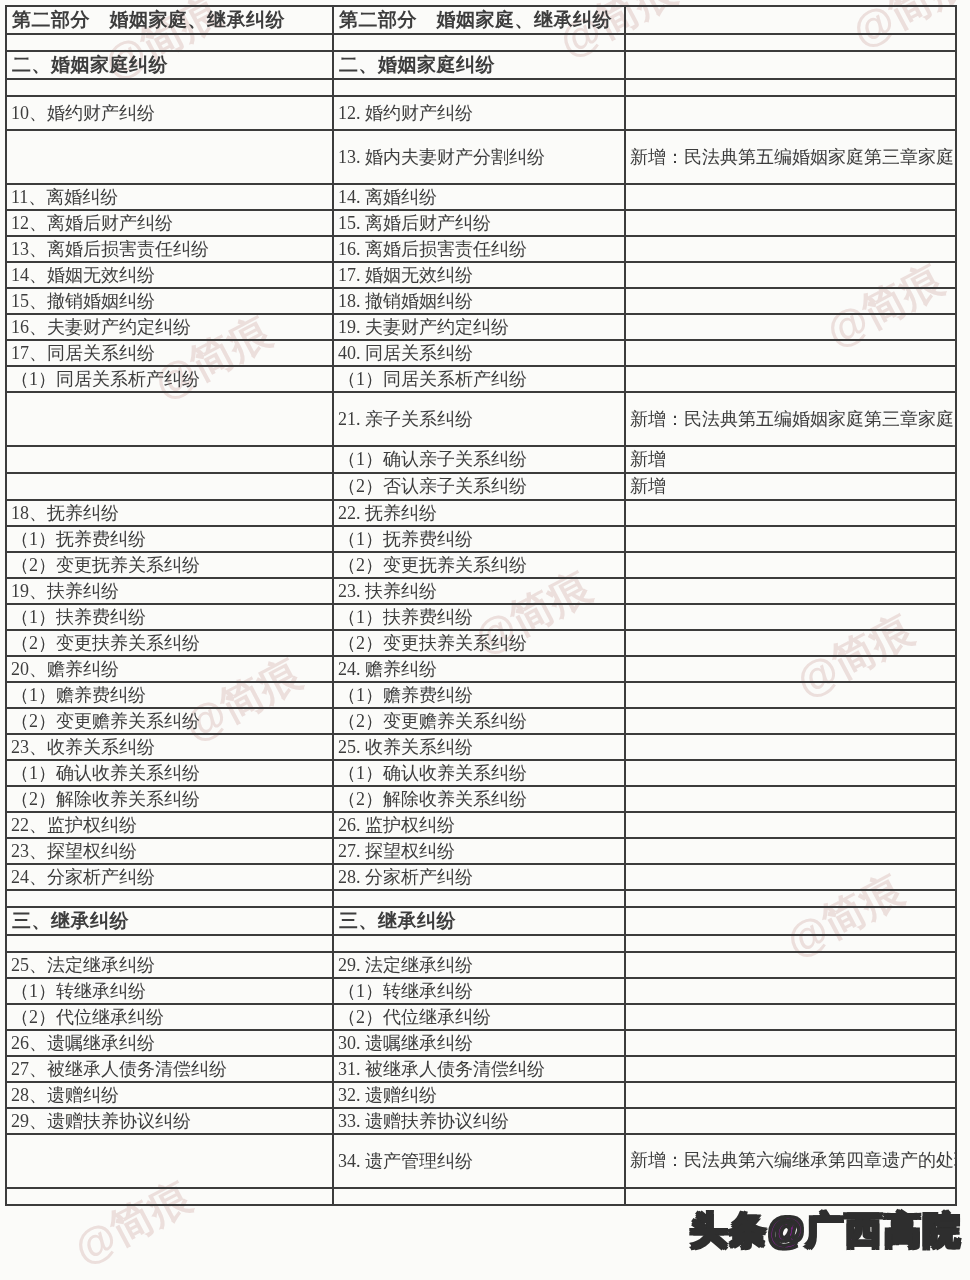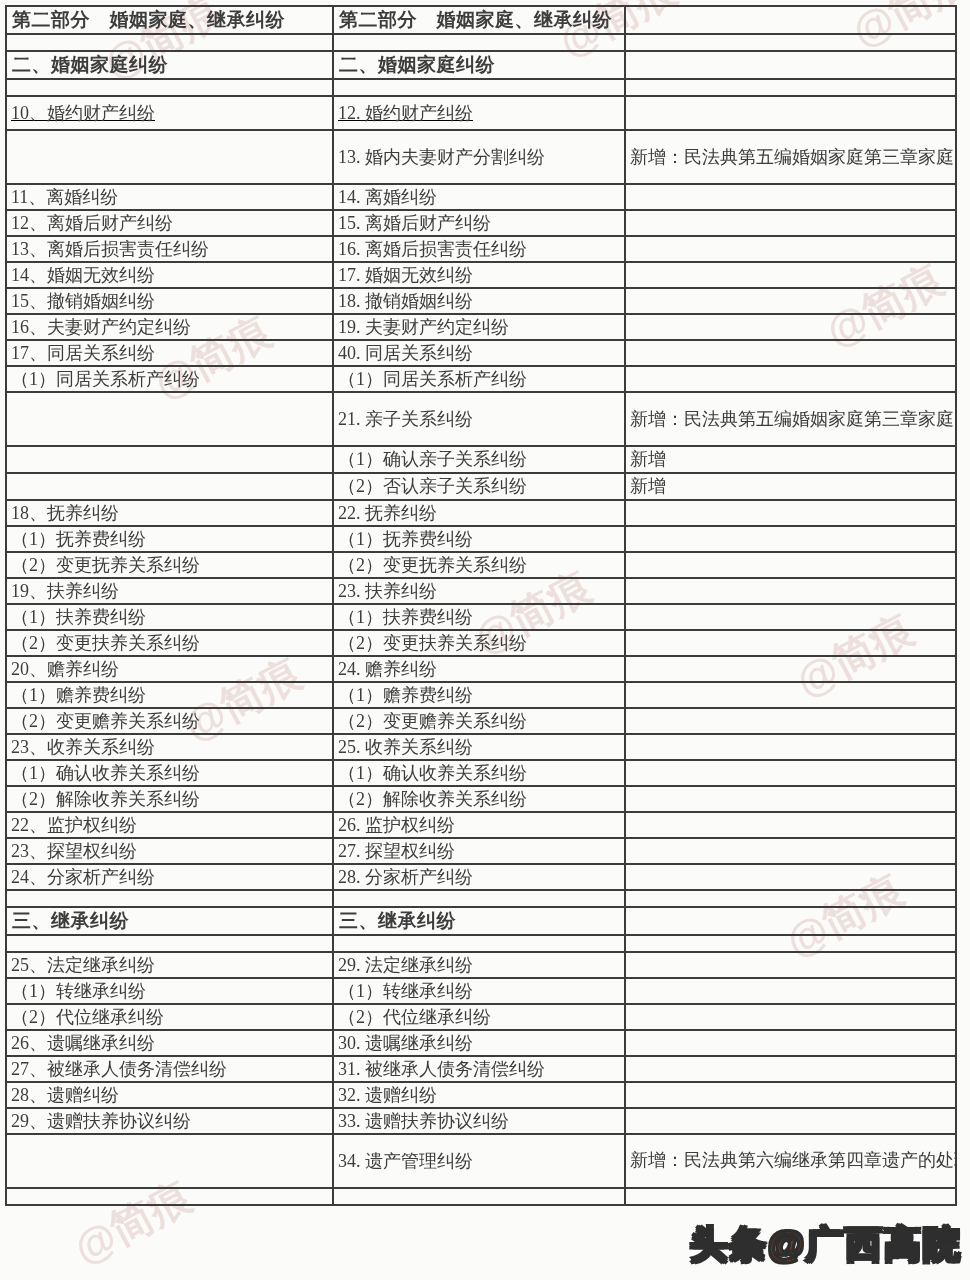--- a/index.html
+++ b/index.html
@@ -23,21 +23,21 @@
     border: 2px solid #3c3c3c;
     color: #3d3d3d;
     font-size: 18px;
     padding: 0 4px;
     vertical-align: middle;
     white-space: nowrap;
     overflow: hidden;
   }
   tr.std   { height: 17px; }
   tr.tall  { height: 54px; }
-  tr.first { height: 34px; text-decoration: underline; }
+  tr.first { height: 34px; }
   tr.hdr   { height: 28px; }
   tr.hdr td {
     font-weight: bold;
     font-size: 19px;
     padding-left: 5px;
     letter-spacing: 0.5px;
   }
   td.num { padding-left: 34px; }
   td.sub { padding-left: 16px; }
   td.note {
@@ -53,26 +53,26 @@
     font-size: 42px;
     font-weight: bold;
     color: rgba(199, 152, 148, 0.28);
     transform: rotate(-28deg);
     white-space: nowrap;
     pointer-events: none;
   }
   .corner-wm {
     position: absolute;
     right: 8px;
-    bottom: 10px;
+    bottom: 24px;
     font-family: "Liberation Sans", sans-serif;
     font-weight: bold;
     font-size: 37px;
     letter-spacing: 2px;
-    color: #c2410c;
+    color: #a21caf;
     -webkit-text-stroke: 2.5px #2e2e2e;
     text-shadow:
       -2px -2px 0 #2e2e2e, 2px -2px 0 #2e2e2e,
       -2px  2px 0 #2e2e2e, 2px  2px 0 #2e2e2e;
     pointer-events: none;
   }
 </style>
 </head>
 <body>
 

